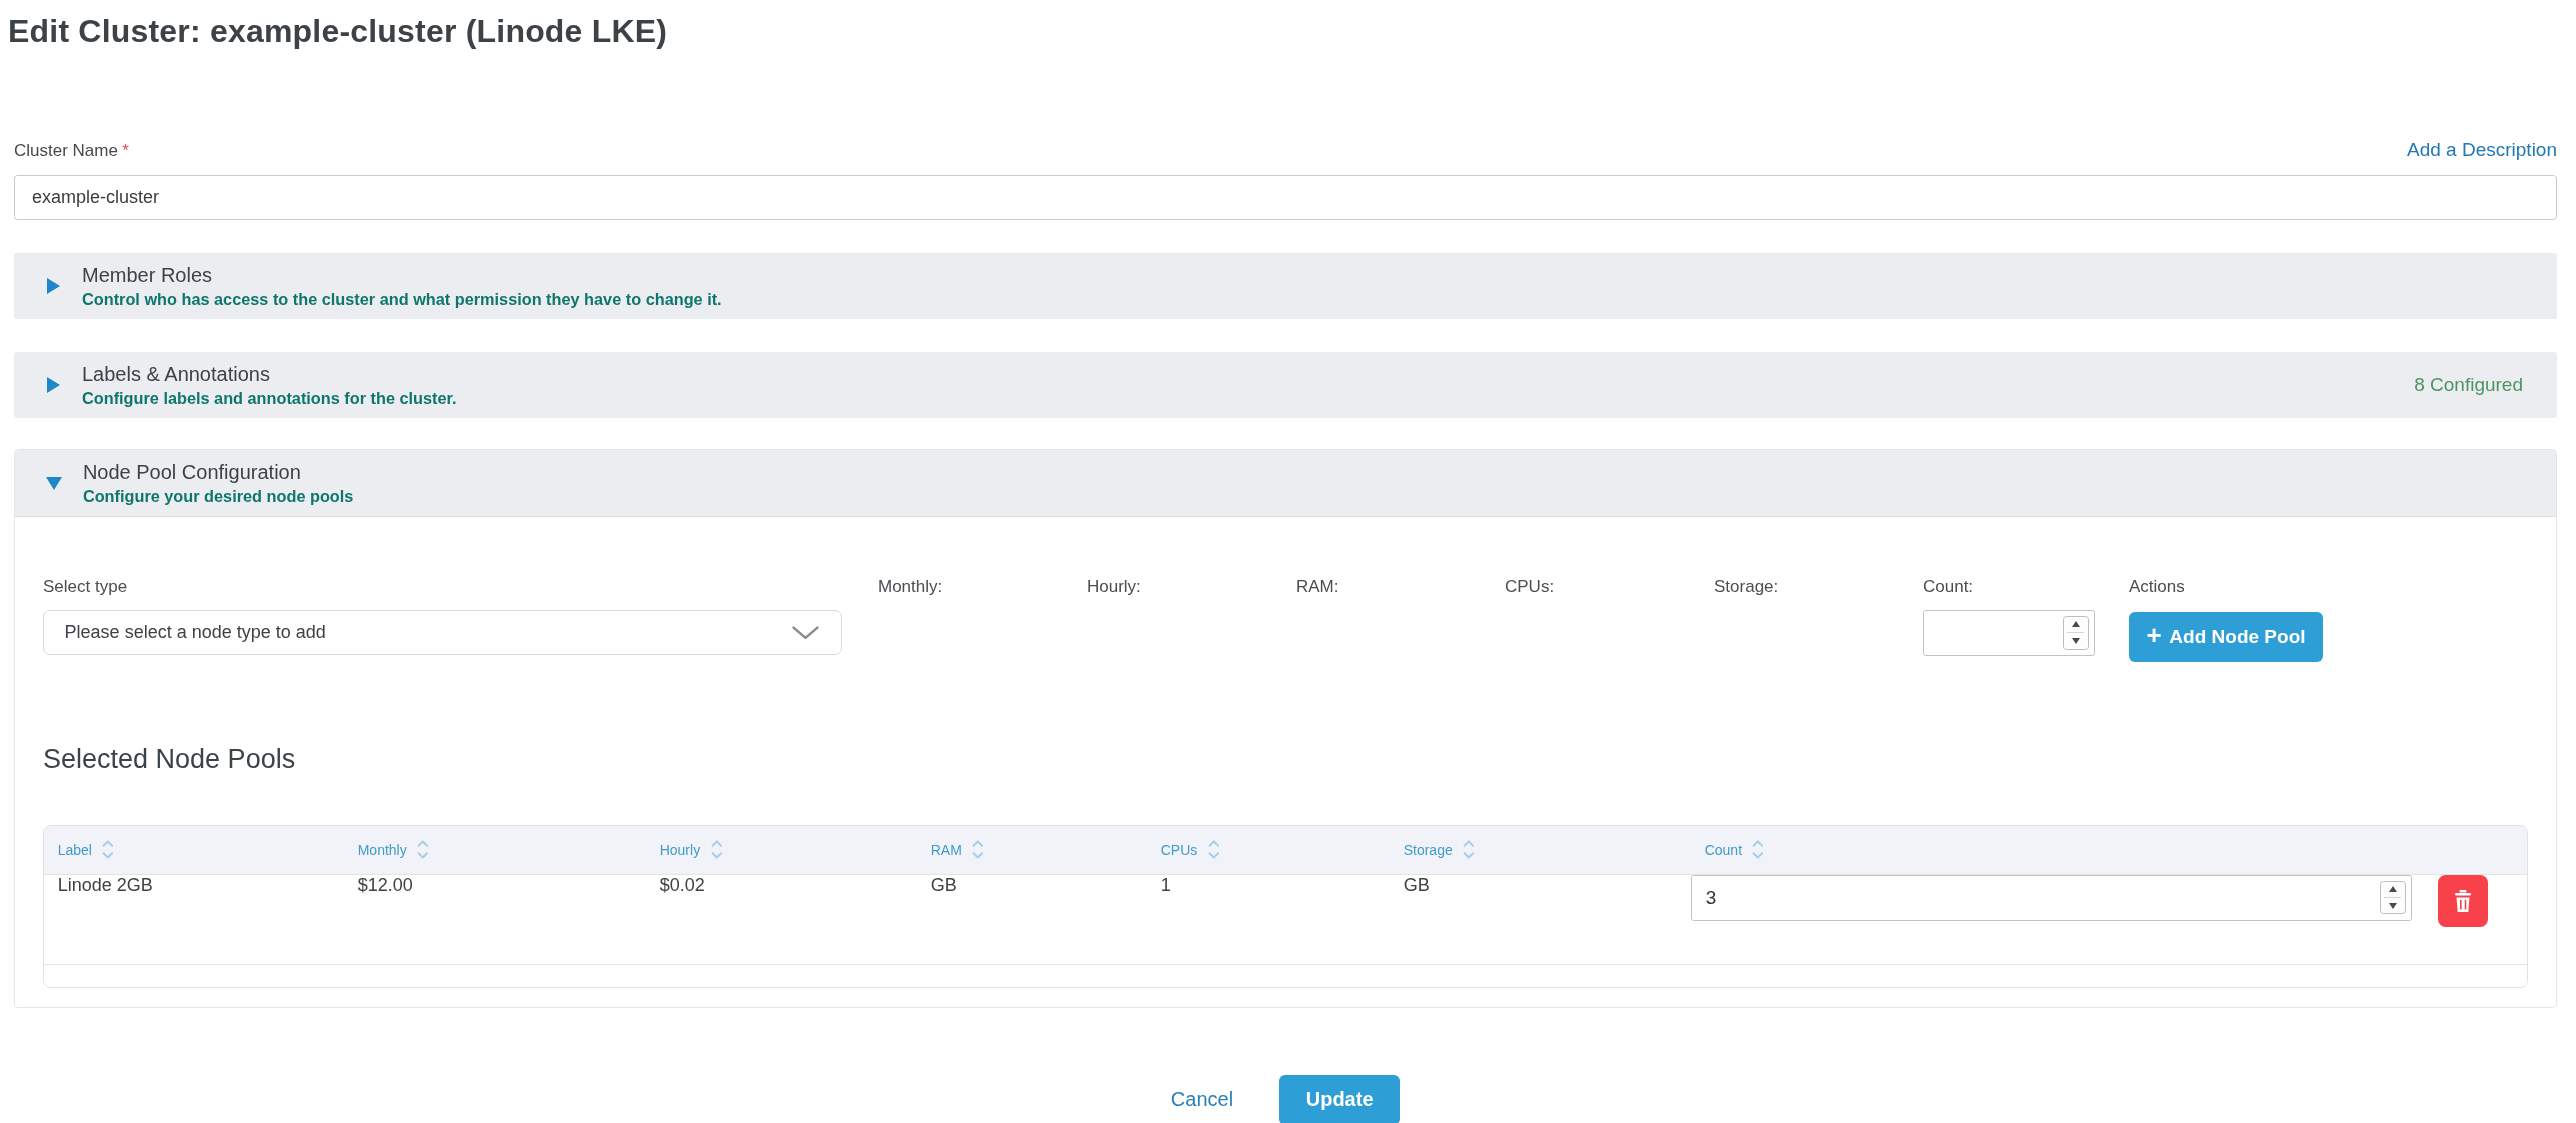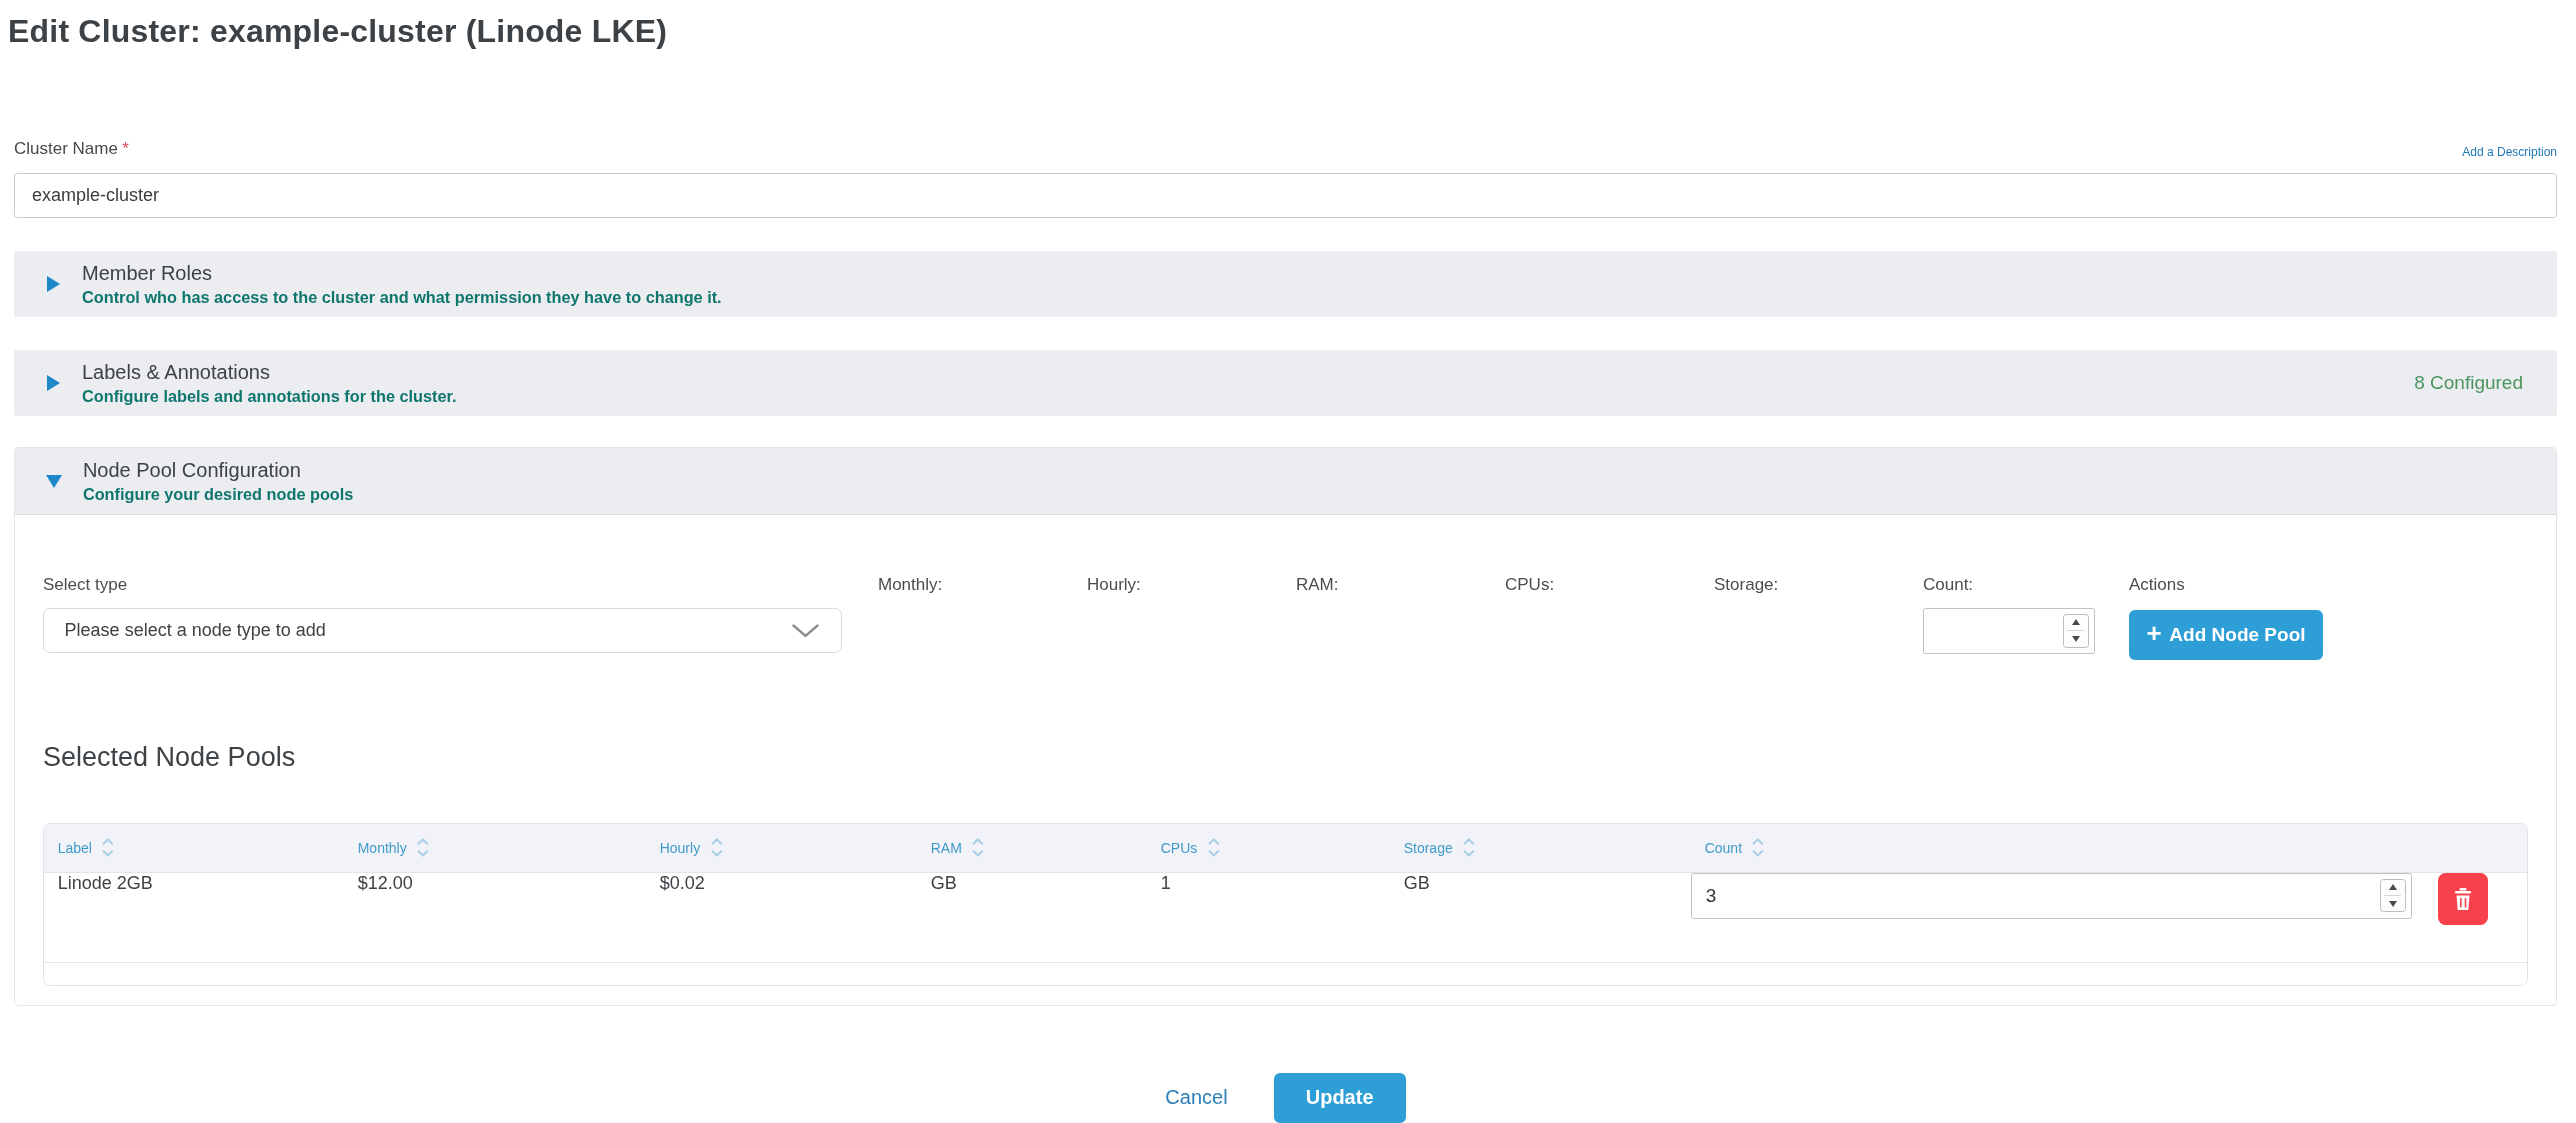--- a/index.html
+++ b/index.html
@@ -19,21 +19,21 @@
     margin: 0 0 0 -6px; line-height: 39px; letter-spacing: 0.2px;
   }
 
   
   .name-header {
     display: flex; justify-content: space-between; align-items: flex-end;
     margin-top: 88px;
   }
   .field-label { font-size: 17px; color: #46494d; margin-top: 18px; }
   .req-marker { color: #e4485c; font-size: 17px; margin-left: 4.3px; vertical-align: top; }
-  .add-desc-link { font-size: 12px; color: #2178b5; text-decoration: none; font-weight: 500; cursor: pointer; }
+  .add-desc-link { font-size: 19px; color: #2178b5; text-decoration: none; font-weight: 500; cursor: pointer; }
   .name-input {
     width: 100%; height: 45px; margin-top: 13.7px;
     border: 1.7px solid #c7cacd; border-radius: 3.4px;
     padding: 0 17px; font-size: 18px; color: #3a3d40;
     font-family: "Liberation Sans", sans-serif;
     outline: none; display: block;
   }
 
   
   .section {
@@ -122,21 +122,21 @@
     width: 50px; height: 52px; margin-left: 12px;
     background: #f8414a; border: none; border-radius: 7.7px;
     display: flex; align-items: center; justify-content: center; cursor: pointer;
   }
   .tfoot-strip { height: 22px; background: #fff; }
 
   
   .footer-actions { display: flex; align-items: center; justify-content: center; gap: 46px; margin-top: 67px; }
   .cancel-link { font-size: 20px; color: #2b7fb8; text-decoration: none; cursor: pointer; }
   .btn-update {
-    width: 132px; height: 50px;
+    width: 121px; height: 50px;
     background: #2e9ed6; border: none; border-radius: 6px;
     color: #fff; font-size: 20px; font-weight: 600;
     font-family: "Liberation Sans", sans-serif; cursor: pointer;
   }
   .sort-icon { flex: 0 0 auto; display: block; }
 </style>
 </head>
 <body>
 
 <div class="page">

